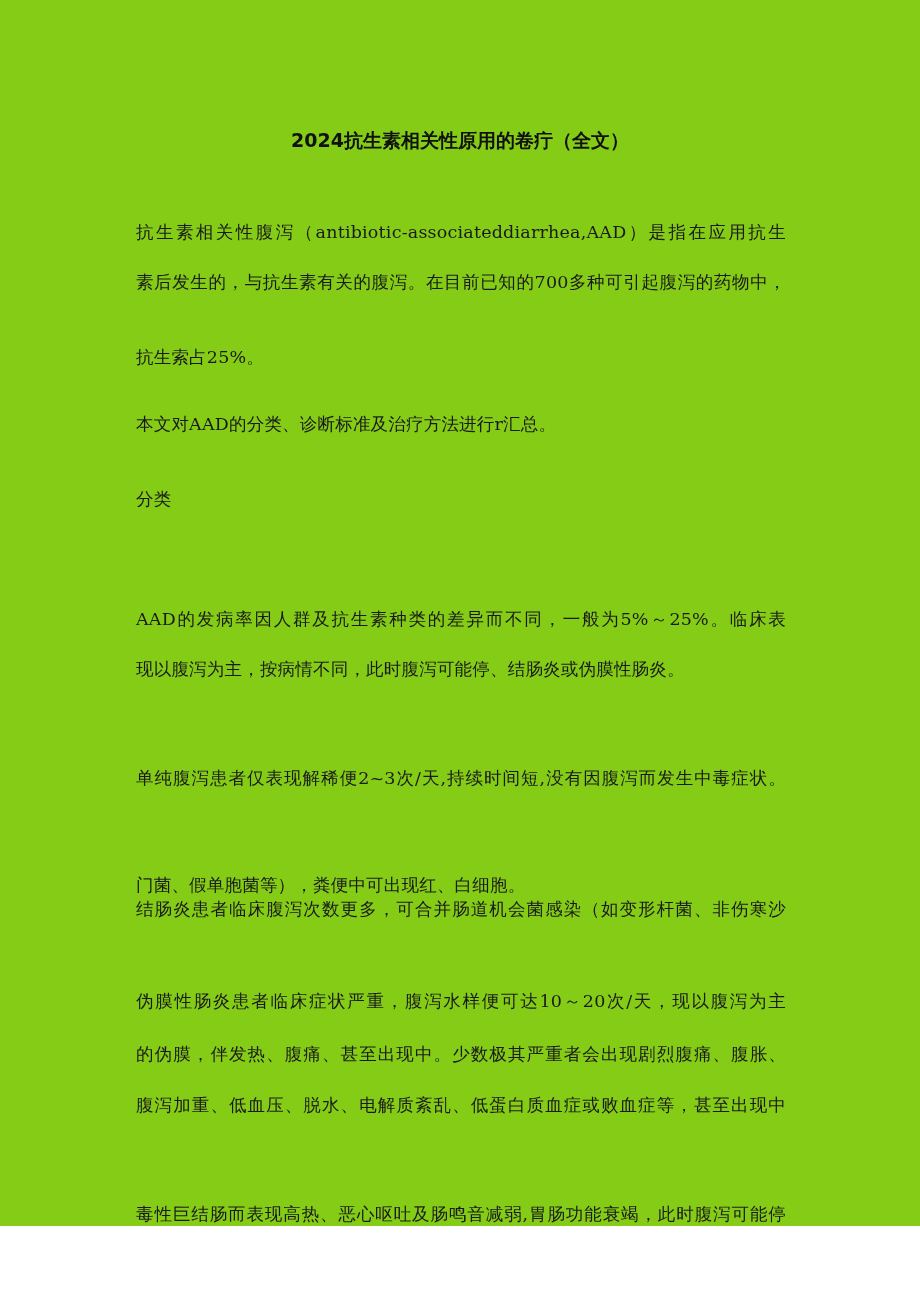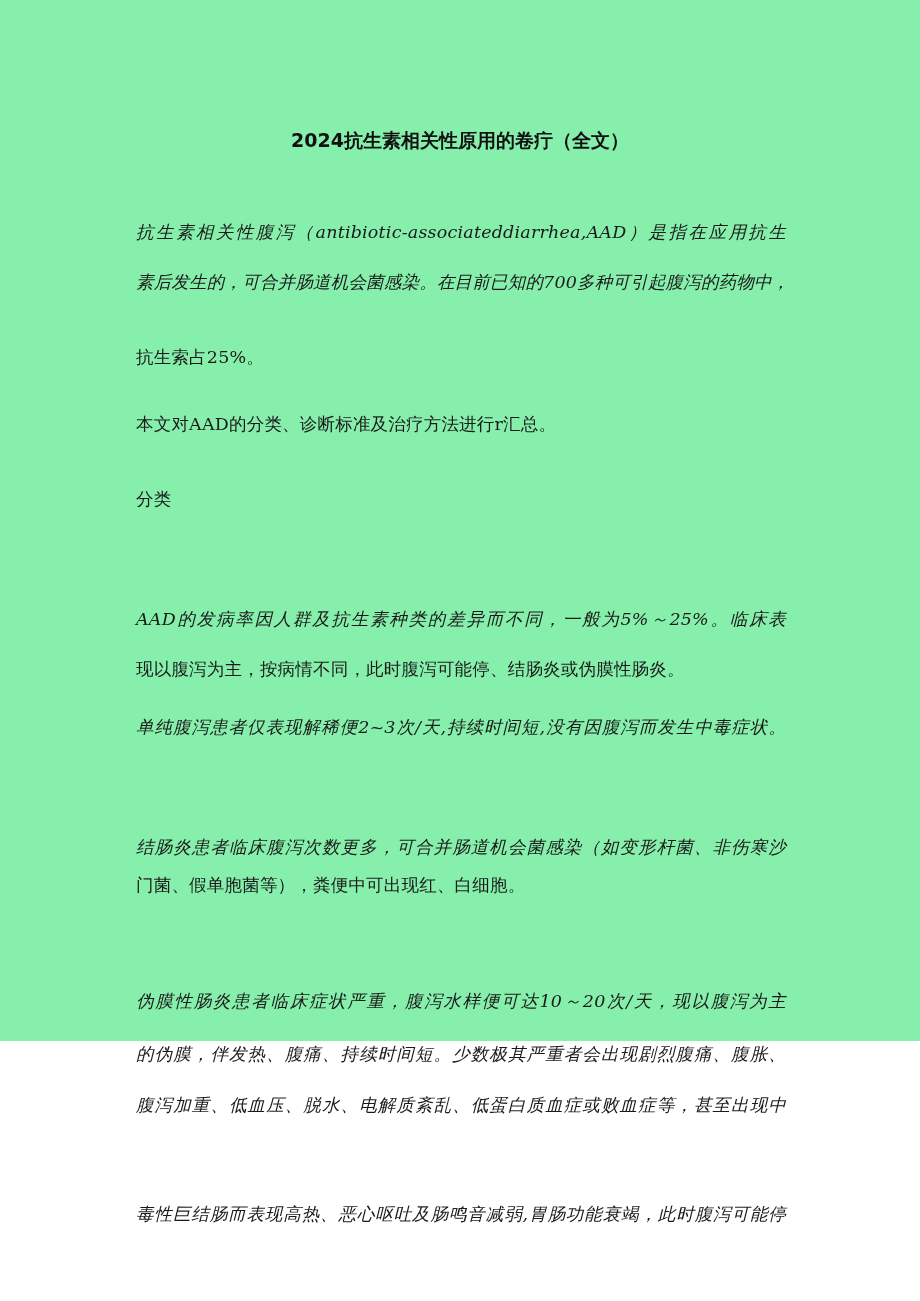--- a/index.html
+++ b/index.html
@@ -12,22 +12,22 @@
     height: 1301px;
     position: relative;
     overflow: hidden;
     font-family: "DejaVu Serif", "Liberation Serif", serif;
     color: #1a1a1a;
   }
   .page {
     position: absolute;
     left: 0; top: 0;
     width: 920px;
-    height: 1041px;
-    background: #86efac;
+    height: 1226px;
+    background: #84cc16;
   }
   .title {
     position: absolute;
     top: 127px;
     left: 0;
     width: 920px;
     text-align: center;
     font-family: "DejaVu Sans", "Liberation Sans", sans-serif;
     font-weight: bold;
     font-size: 19px;
@@ -42,58 +42,57 @@
     font-size: 17.5px;
     line-height: 26px;
     white-space: nowrap;
     color: #1a1a1a;
     letter-spacing: 0.2px;
   }
   .line.justify {
     text-align: justify;
     text-align-last: justify;
     width: 650px;
-    font-style: italic;
   }
 </style>
 </head>
 <body>
 
 <div class="page">
 
   <h1 class="title">2024抗生素相关性原用的卷疔（全文）</h1>
 
   <div>
     <div class="line justify" style="top:219px">抗生素相关性腹泻（antibiotic-associateddiarrhea,AAD）是指在应用抗生</div>
-    <div class="line justify" style="top:269px">素后发生的，可合并肠道机会菌感染。在目前已知的700多种可引起腹泻的药物中，</div>
+    <div class="line justify" style="top:269px">素后发生的，与抗生素有关的腹泻。在目前已知的700多种可引起腹泻的药物中，</div>
     <div class="line" style="top:344px; top:344px;">抗生索占25%。</div>
   </div>
 
   <div>
     <div class="line" style="top:411px">本文对AAD的分类、诊断标准及治疗方法进行r汇总。</div>
   </div>
 
   <div>
     <div class="line" style="top:486px">分类</div>
   </div>
 
   <div>
     <div class="line justify" style="top:606px">AAD的发病率因人群及抗生素种类的差异而不同，一般为5%～25%。临床表</div>
     <div class="line" style="top:656px">现以腹泻为主，按病情不同，此时腹泻可能停、结肠炎或伪膜性肠炎。</div>
   </div>
 
   <div>
-    <div class="line justify" style="top:714px">单纯腹泻患者仅表现解稀便2~3次/天,持续时间短,没有因腹泻而发生中毒症状。</div>
+    <div class="line justify" style="top:765px">单纯腹泻患者仅表现解稀便2~3次/天,持续时间短,没有因腹泻而发生中毒症状。</div>
   </div>
 
   <div>
-    <div class="line justify" style="top:834px">结肠炎患者临床腹泻次数更多，可合并肠道机会菌感染（如变形杆菌、非伤寒沙</div>
+    <div class="line justify" style="top:896px">结肠炎患者临床腹泻次数更多，可合并肠道机会菌感染（如变形杆菌、非伤寒沙</div>
     <div class="line" style="top:872px">门菌、假单胞菌等），粪便中可出现红、白细胞。</div>
   </div>
 
   <div>
     <div class="line justify" style="top:988px">伪膜性肠炎患者临床症状严重，腹泻水样便可达10～20次/天，现以腹泻为主</div>
-    <div class="line justify" style="top:1041px">的伪膜，伴发热、腹痛、持续时间短。少数极其严重者会出现剧烈腹痛、腹胀、</div>
+    <div class="line justify" style="top:1041px">的伪膜，伴发热、腹痛、甚至出现中。少数极其严重者会出现剧烈腹痛、腹胀、</div>
     <div class="line justify" style="top:1092px">腹泻加重、低血压、脱水、电解质紊乱、低蛋白质血症或败血症等，甚至出现中</div>
     <div class="line justify" style="top:1201px">毒性巨结肠而表现高热、恶心呕吐及肠鸣音减弱,胃肠功能衰竭，此时腹泻可能停</div>
   </div>
 
 </div>
 
 </body></html>

